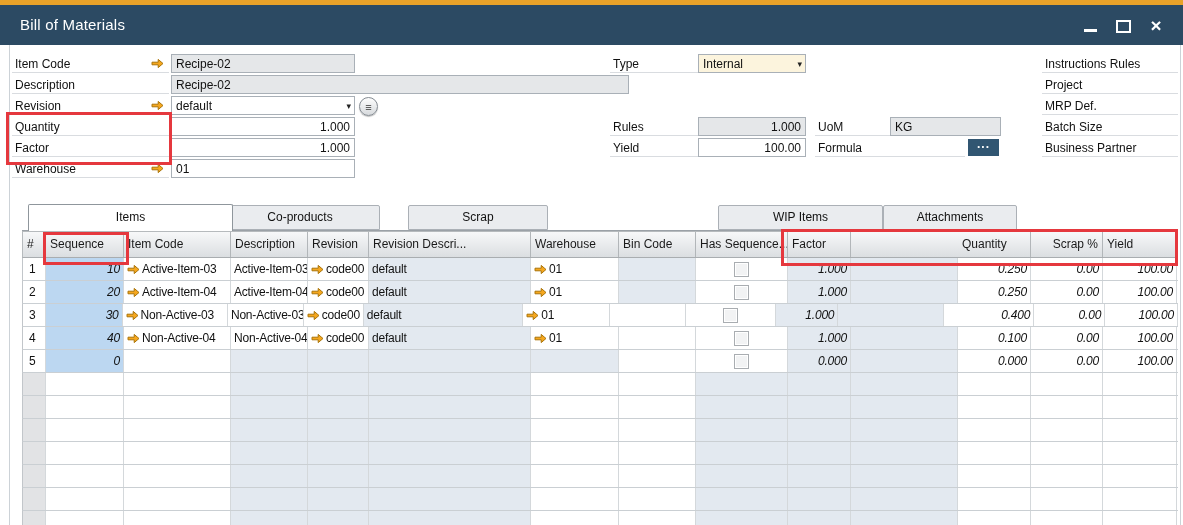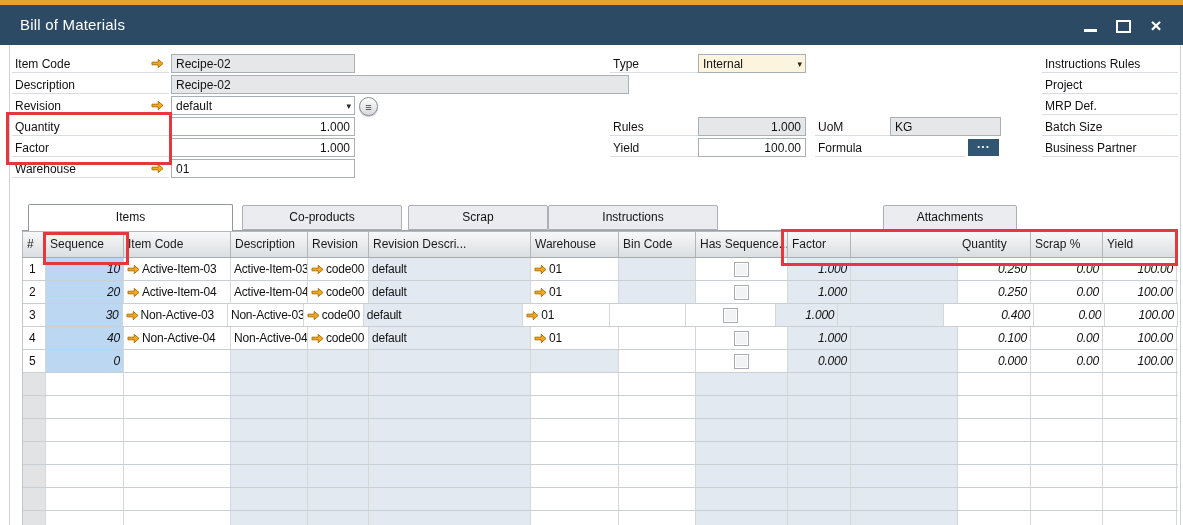--- a/index.html
+++ b/index.html
@@ -142,40 +142,40 @@
   <div class="dotsbtn r5">...</div>
 
   <div class="lzr r1">Instructions Rules</div>
   <div class="lzr r2">Project</div>
   <div class="lzr r3">MRP Def.</div>
   <div class="lzr r4">Batch Size</div>
   <div class="lzr r5">Business Partner</div>
 
   <div class="tabline"></div>
   <div class="tab active" style="left:28px;width:205px;">Items</div>
-  <div class="tab" style="left:242px;width:160px;">Co-products</div>
+  <div class="tab" style="left:220px;width:160px;">Co-products</div>
   <div class="tab" style="left:408px;width:140px;">Scrap</div>
-  <div class="tab" style="left:548px;width:170px;">Instructions</div>
+  <div class="tab" style="left:718px;width:165px;">WIP Items</div>
   <div class="tab" style="left:883px;width:134px;">Attachments</div>
 
   <div class="grid">
       <div class="ghead">
         <div class="hcell" style="width: 23px;">#</div>
         <div class="hcell" style="width: 78px;">Sequence</div>
         <div class="hcell" style="width: 107px;">Item Code</div>
         <div class="hcell" style="width: 77px;">Description</div>
         <div class="hcell" style="width: 61px;">Revision</div>
         <div class="hcell" style="width: 162px;">Revision Descri...</div>
         <div class="hcell" style="width: 88px;">Warehouse</div>
         <div class="hcell" style="width: 77px;">Bin Code</div>
         <div class="hcell" style="width: 92px;">Has Sequence...</div>
         <div class="hcell" style="width: 63px;">Factor</div>
         <div class="hcell" style="width: 107px; margin-top: 36px;">Factor Descrip...</div>
         <div class="hcell" style="width: 73px;">Quantity</div>
-        <div class="hcell" style="width: 72px;">Scrap %</div>
+        <div class="hcell" style="width: 72px; text-align: right;">Scrap %</div>
         <div class="hcell" style="width: 74px;">Yield</div>
       </div>
       <div class="grow">
         <div class="gcell" style="width: 23px; background: rgb(255, 255, 255); padding-left: 6px;">1</div>
         <div class="gcell ar" style="width: 78px; background: rgb(188, 215, 241);">10</div>
         <div class="gcell" style="width: 107px; background: rgb(255, 255, 255);">
           <svg class="larr" width="13" height="11" viewBox="0 0 13 11">
             <path d="M1 4.2 H7.2 V1.4 L12 5.5 L7.2 9.6 V6.8 H1 Z" fill="#f6a71e" stroke="#aa7408" stroke-width="1"></path>
           </svg>
           <span>Active-Item-03</span>

